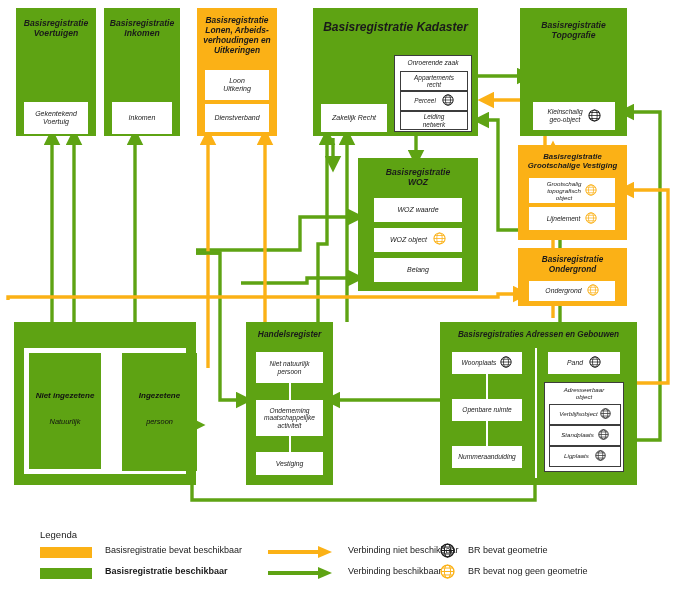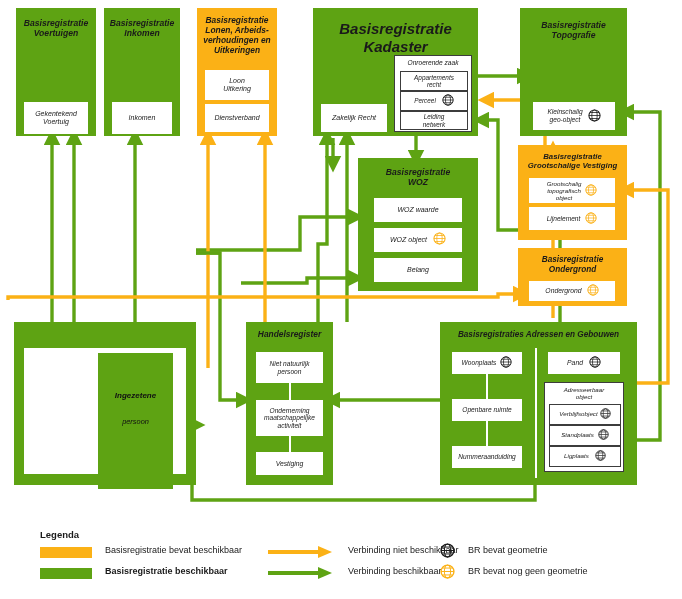--- a/index.html
+++ b/index.html
@@ -18,21 +18,21 @@
   .subent{position:absolute;box-sizing:border-box;background:#fff;border:1px solid #3c3c3c;display:flex;align-items:center;justify-content:center;text-align:center;color:#1a1a1a;line-height:1.1;}
   .whitebox{position:absolute;box-sizing:border-box;background:#ffffff;}
   .innerg{position:absolute;box-sizing:border-box;background:#5ea313;display:flex;align-items:center;justify-content:center;}
   .innerg .t1{position:absolute;left:0;right:0;text-align:center;font-weight:bold;color:#111;}
   .innerg .t2{position:absolute;left:0;right:0;text-align:center;color:#111;}
 
   .globe{display:inline-block;vertical-align:middle;}
 
   
   #legend{position:absolute;left:0;top:520px;width:682px;height:79px;}
-  .lg-title{position:absolute;left:40px;top:9px;font-weight:bold;font-size:9.5px;color:#1a1a1a;}
+  .lg-title{position:absolute;left:40px;top:9px;font-weight:normal;font-size:9.5px;color:#1a1a1a;}
   .lg-sw{position:absolute;width:52px;height:11px;}
   .lg-txt{position:absolute;font-size:9px;color:#1a1a1a;white-space:nowrap;}
   .lg-arrow{position:absolute;height:12px;}
 </style>
 </head>
 <body>
 
 <div id="stage">
 
   <svg id="wires" viewBox="0 0 682 599">
@@ -131,21 +131,21 @@
         <span>Loon</span><br>
         <span>Uitkering</span>
       </span>
     </div>
     <div class="ent" style="left:8px;top:96px;width:64px;height:28px;font-size:7px;">
       <span class="lbl">Dienstverband</span>
     </div>
   </div>
 
   <div class="br green" style="left:313px;top:8px;width:165px;height:128px;">
-    <div class="br-title" style="top:12px;font-size:15px;">
+    <div class="br-title" style="top:12px;font-size:12px;">
       <span>Basisregistratie Kadaster</span>
     </div>
     <div class="ent" style="left:8px;top:96px;width:66px;height:28px;font-size:7px;">
       <span class="lbl">Zakelijk Recht</span>
     </div>
 
     <div class="grp" style="left:81px;top:47px;width:78px;height:77px;">
       <div class="grp-title" style="top:3px;font-size:6.6px;">Onroerende zaak</div>
       <div class="subent" style="left:5px;top:15px;width:68px;height:20px;font-size:6.4px;">
         <span class="lbl">
@@ -270,21 +270,25 @@
             <line x1="1.4" y1="10" x2="18.6" y2="10" stroke="#fbb116" stroke-width="1.2"></line>
             <line x1="3.2" y1="5.4" x2="16.8" y2="5.4" stroke="#fbb116" stroke-width="1.2"></line>
             <line x1="3.2" y1="14.6" x2="16.8" y2="14.6" stroke="#fbb116" stroke-width="1.2"></line>
           </svg>
       </span>
     </div>
   </div>
 
   <div class="br green" style="left:14px;top:322px;width:182px;height:163px;">
     <div class="whitebox" style="left:10px;top:26px;width:162px;height:126px;"></div>
-    <div class="innerg" style="left:84px;top:31px;width:75px;height:136px;">
+    <div class="innerg" style="left:15px;top:31px;width:72px;height:116px;">
+      <span class="t1" style="top:38px;font-size:8px;">Niet ingezetene</span>
+      <span class="t2" style="top:64px;font-size:7.4px;">Natuurlijk</span>
+    </div>
+    <div class="innerg" style="left:108px;top:31px;width:75px;height:118px;">
       <span class="t1" style="top:38px;font-size:8px;">Ingezetene</span>
       <span class="t2" style="top:64px;font-size:7.4px;">persoon</span>
     </div>
   </div>
 
   <div class="br green" style="left:440px;top:322px;width:197px;height:163px;">
     <div class="br-title" style="top:8px;font-size:8.2px;">
       <span>Basisregistraties Adressen en Gebouwen</span>
     </div>
 

